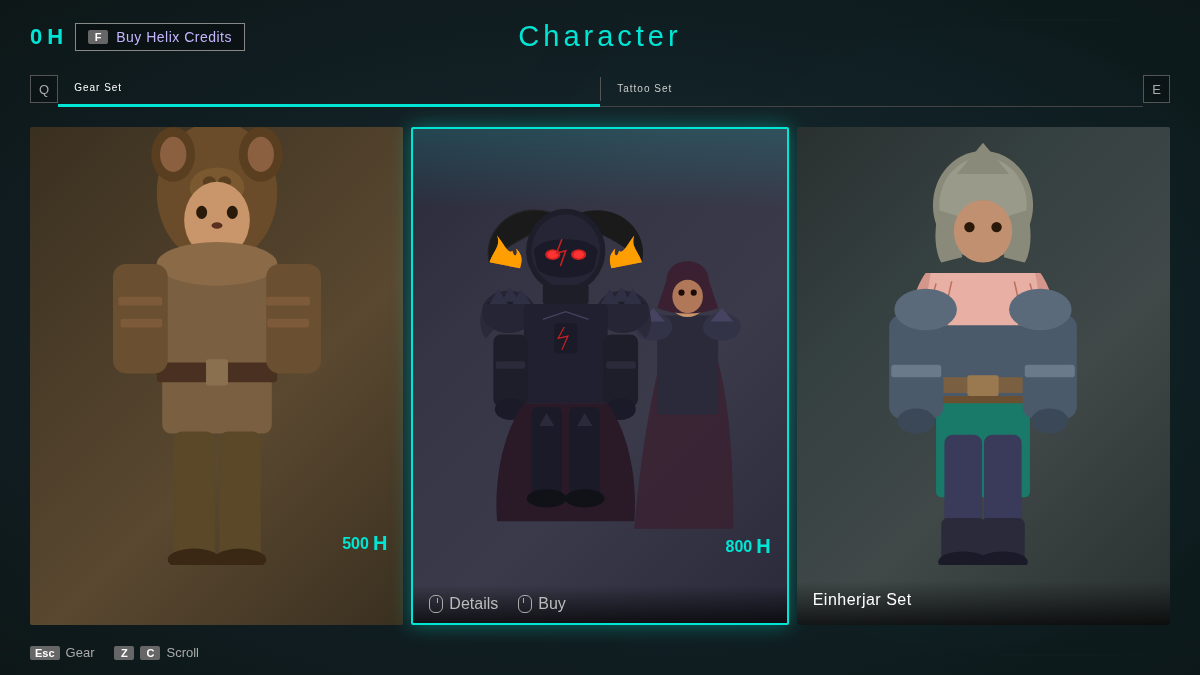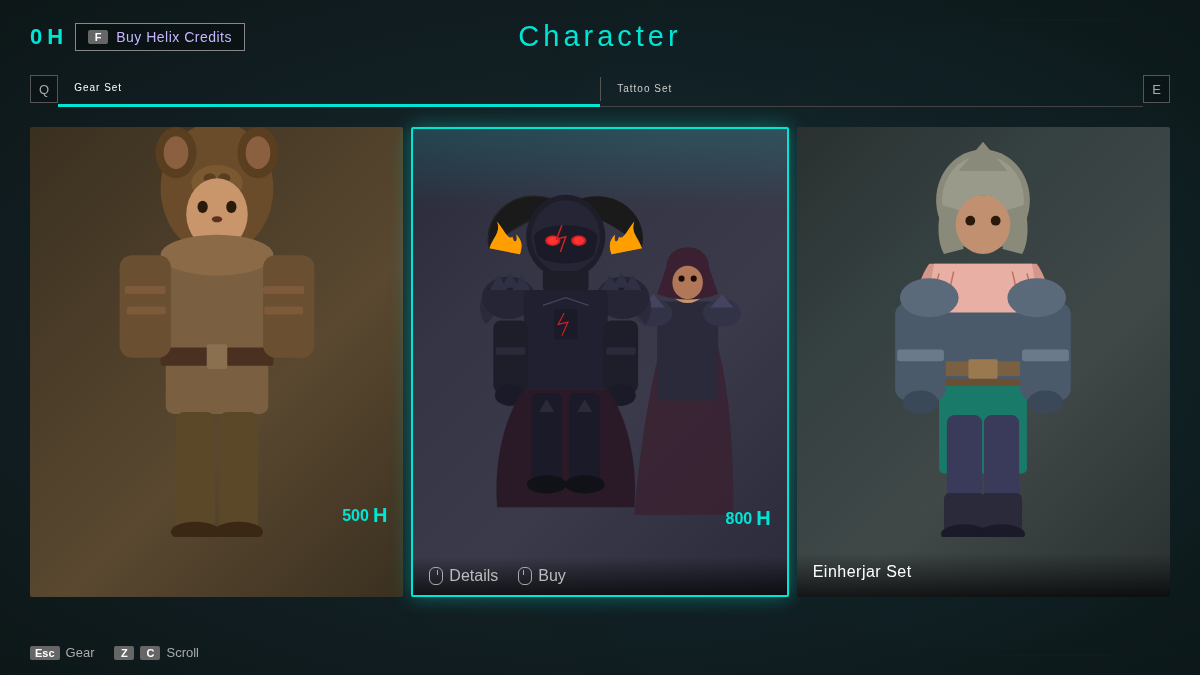--- a/index.html
+++ b/index.html
@@ -343,21 +343,20 @@
       align-items: center;
       gap: 20px;
       padding-top: 4px;
     }
 
     .footer-btn {
       display: flex;
       align-items: center;
       gap: 6px;
       cursor: pointer;
-      margin-top: 28px;
     }
 
     .footer-label {
       color: #aaa;
       font-size: 13px;
     }
 
     
     .char-svg {
       width: 100%;

